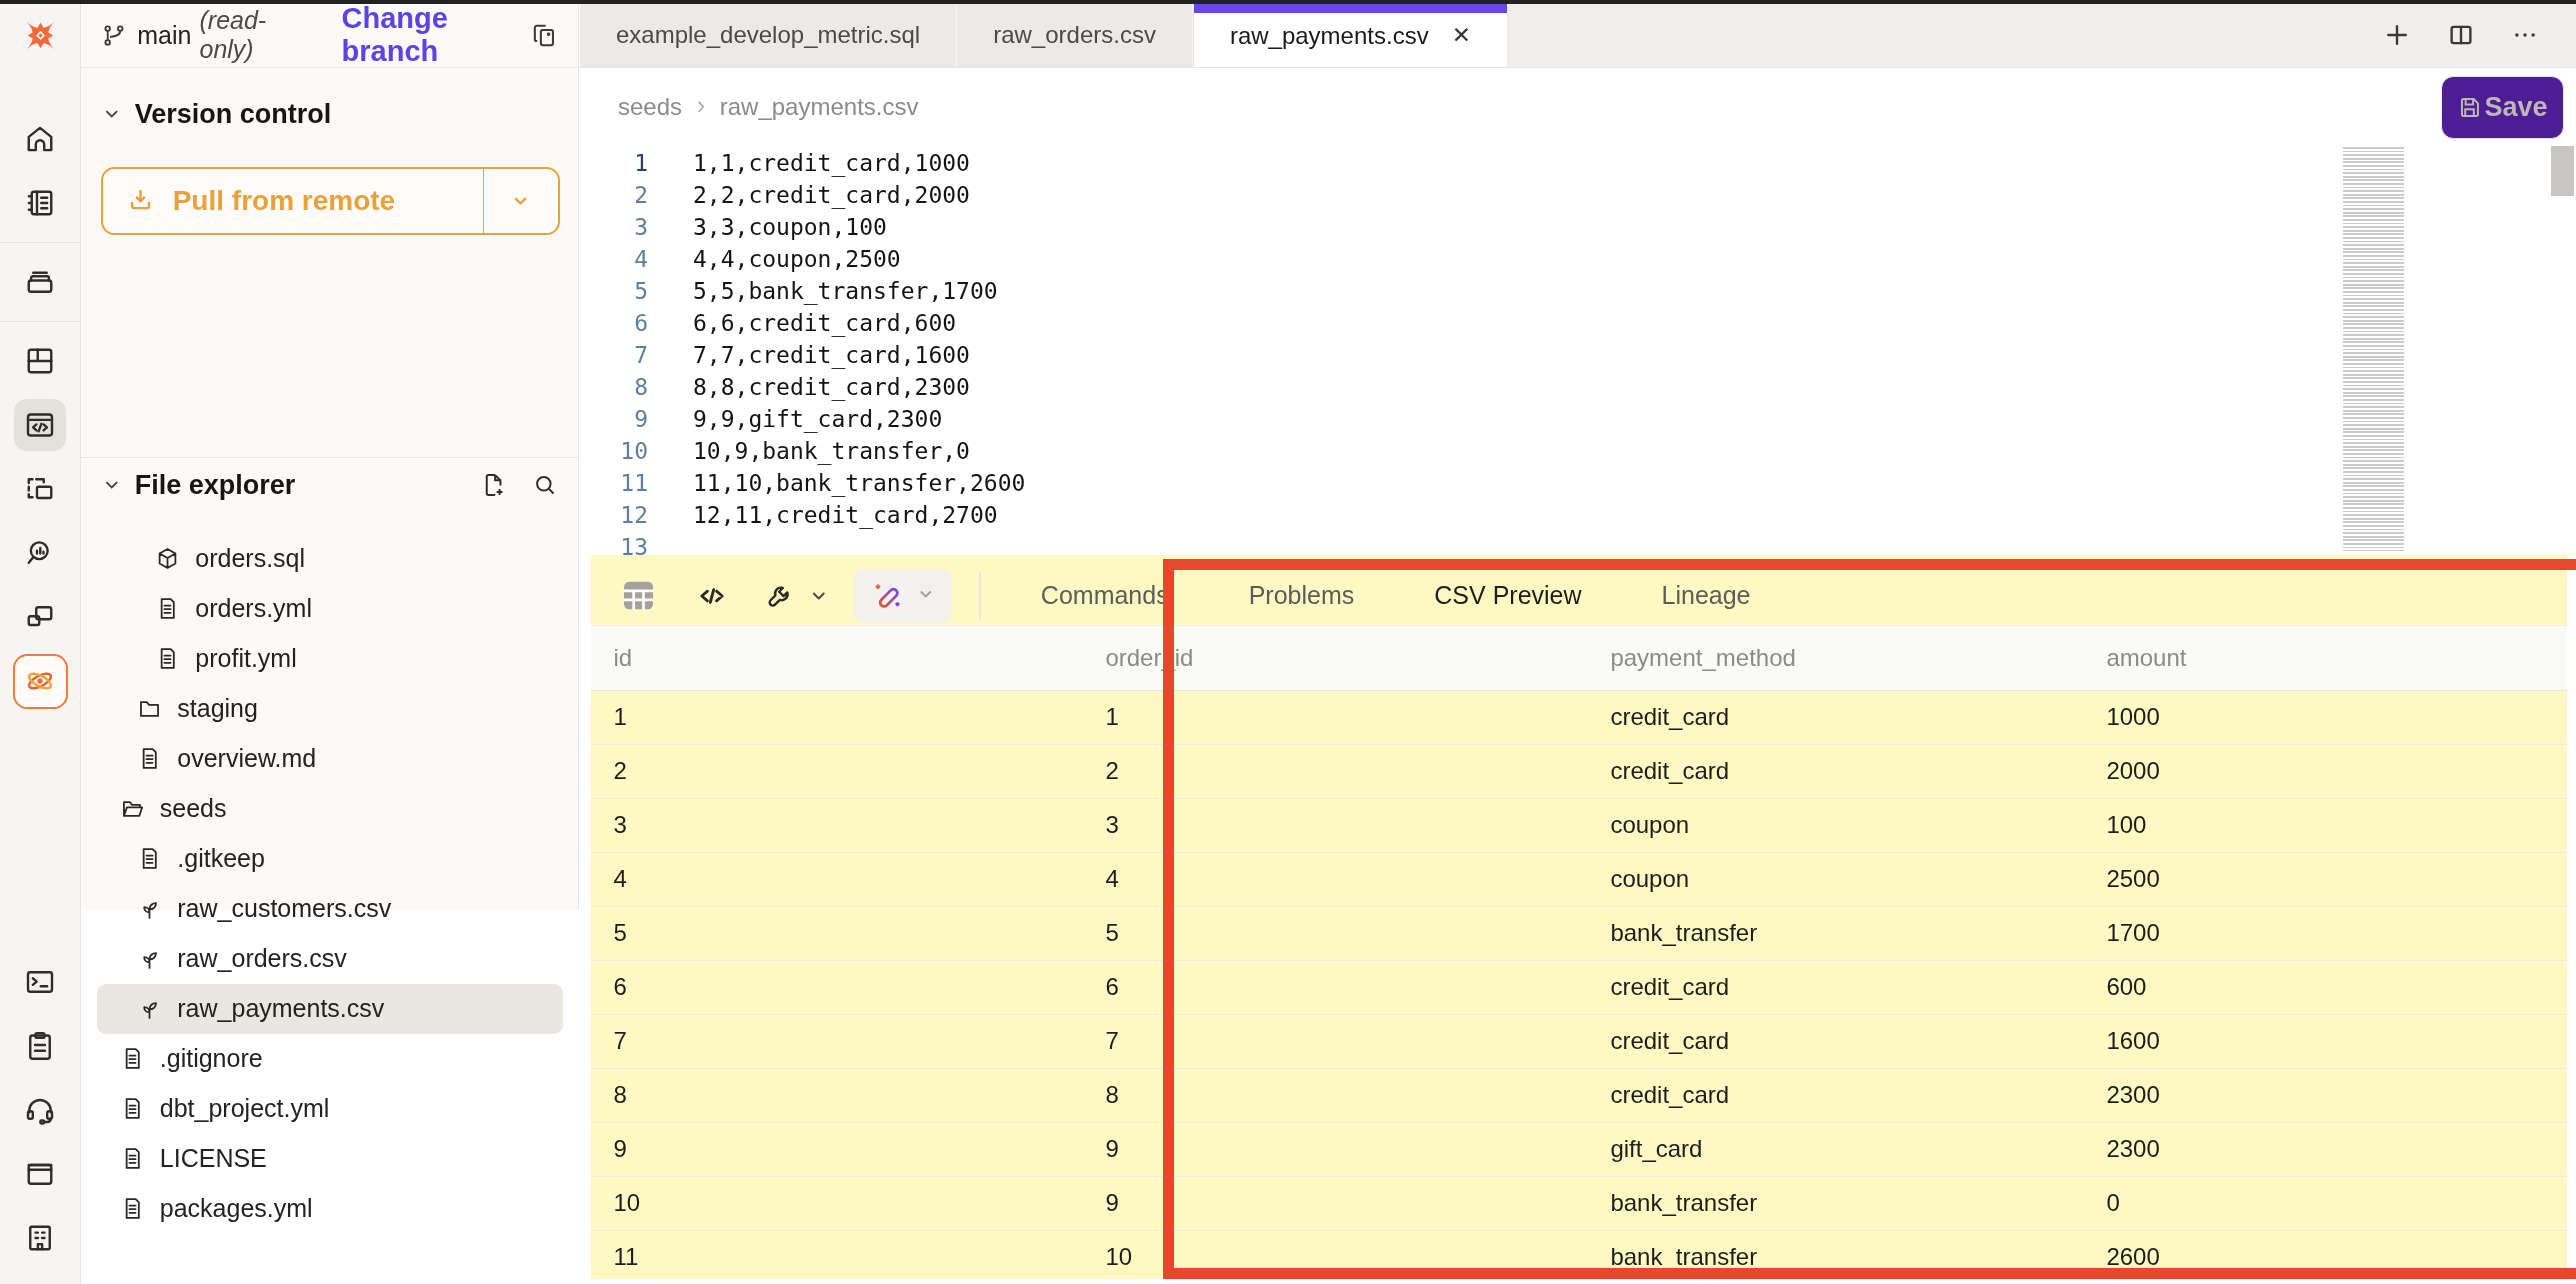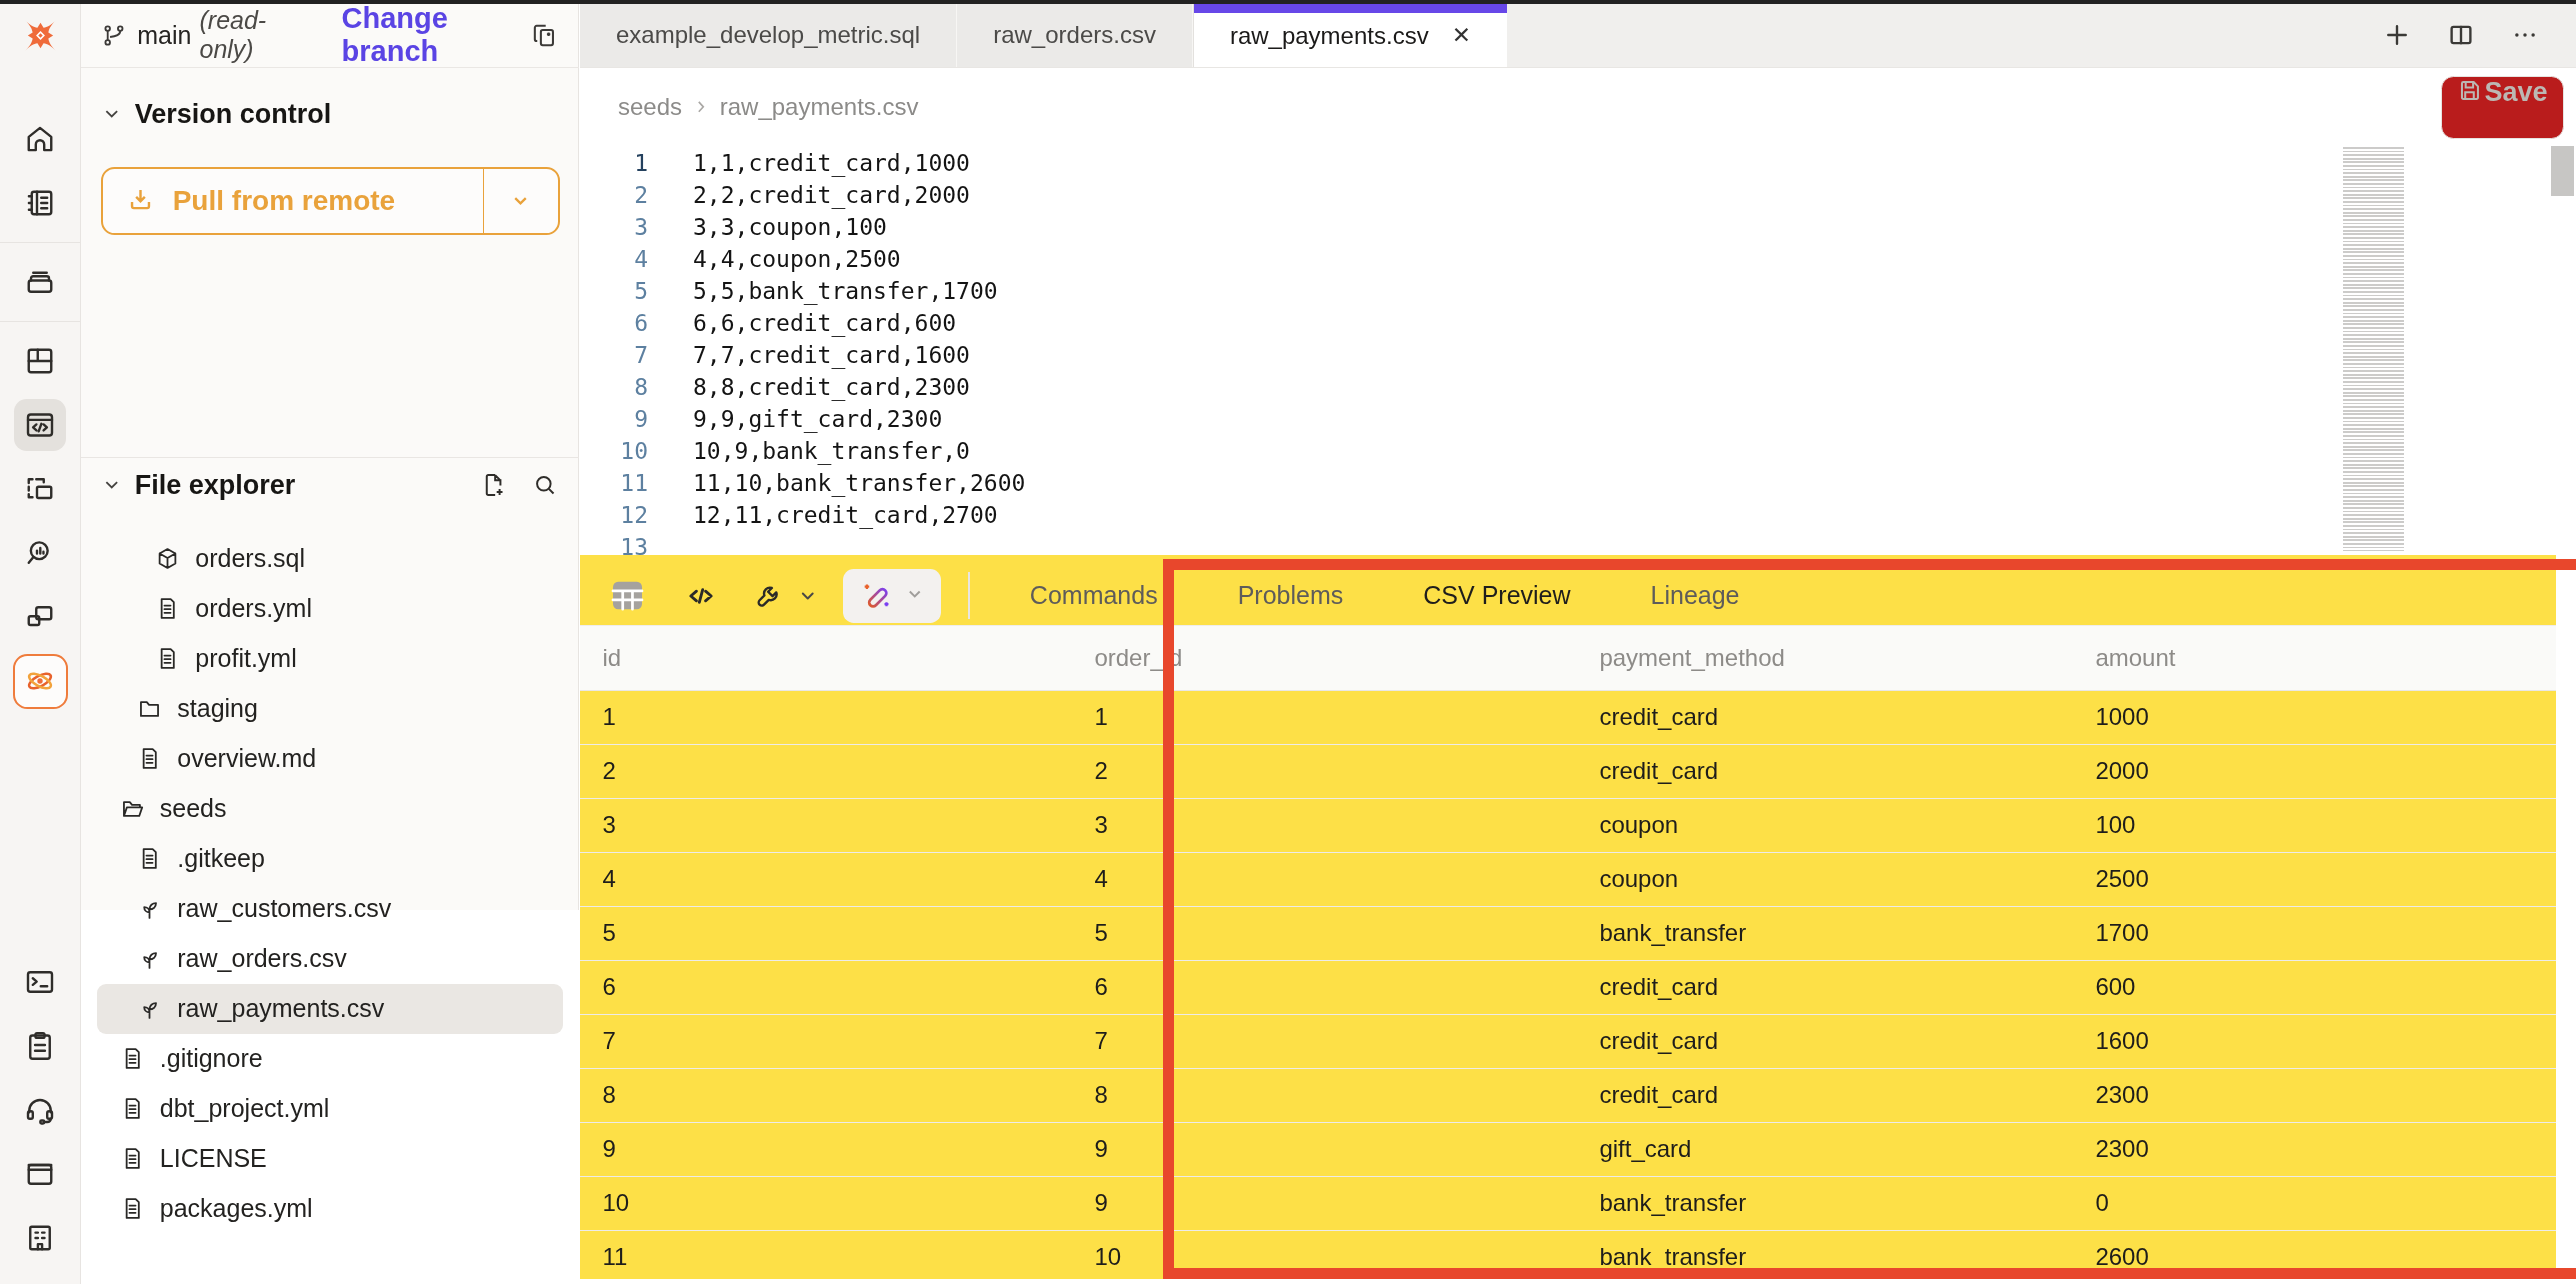--- a/index.html
+++ b/index.html
@@ -61,37 +61,37 @@
   .tab { position: relative; display: flex; align-items: center; padding: 0 36px; font-size: 24px; color: #4b4a48; background: #ebeae8; border-right: 1.8px solid #f7f6f4; cursor: pointer; }
   .tab.active { background: #ffffff; color: #1b1a19; border-right: none; border-left: 0.9px solid #e3e1de; margin-bottom: -0.9px; z-index: 2; }
   .tab.active::before { content: ""; position: absolute; left: 0; right: 0; top: 0; height: 9px; background: #6747e8; }
   .tab-close { margin-left: 23px; font-size: 23px; color: #333; cursor: pointer; }
   .strip-actions { margin-left: auto; display: flex; align-items: center; gap: 34px; padding-right: 36px; }
   .strip-actions svg { width: 30px; height: 30px; stroke: #3a3936; stroke-width: 1.9; fill: none; stroke-linecap: round; cursor: pointer; }
 
   .editor-header { position: absolute; left: 0; top: 64px; width: 1996px; height: 79px; background: #ffffff; display: flex; align-items: center; }
   .breadcrumb { display: flex; align-items: center; margin-left: 38px; font-size: 24px; color: #8c8b89; }
   .breadcrumb svg { width: 19.7px; height: 19.7px; stroke: #aaa8a5; stroke-width: 2; fill: none; margin: 0 9px; }
-  .save-btn { margin-left: auto; margin-right: 12.5px; width: 123px; height: 63px; background: #b91c1c; border: 1.8px solid #e6e3e0; border-radius: 12.5px; display: flex; align-items: flex-start; justify-content: center; gap: 1px; cursor: pointer; }
+  .save-btn { margin-left: auto; margin-right: 12.5px; width: 123px; height: 63px; background: #4c1d95; border: 1.8px solid #e6e3e0; border-radius: 12.5px; display: flex; align-items: center; justify-content: center; gap: 1px; cursor: pointer; }
   .save-btn svg { width: 27px; height: 27px; stroke: #bcb8b3; stroke-width: 1.8; fill: none; }
   .save-label { font-size: 27px; font-weight: 600; color: #bcb8b3; }
 
   .editor { position: absolute; left: 0; top: 142px; width: 1996px; height: 414px; background: #ffffff; overflow: hidden; }
   .gutter { position: absolute; left: 0; top: 1.8px; width: 68px; }
   .gutter .ln { height: 32px; line-height: 32px; text-align: right; font-family: "DejaVu Sans Mono", monospace; font-size: 23px; color: #5d80a0; }
   .gutter .ln.active { color: #24415e; }
   .code-lines { position: absolute; left: 81px; top: 1.8px; right: 240px; }
   .code-line { height: 32px; line-height: 32px; font-family: "DejaVu Sans Mono", monospace; font-size: 23px; color: #141414; white-space: pre; padding-left: 32px; }
   .code-line.active { background: #f4f4f3; box-shadow: inset 0 0.9px 0 #e7e7e6, inset 0 -0.9px 0 #e7e7e6; }
   .minimap { position: absolute; right: 172px; top: 1.8px; width: 61px; height: 404px;
     background: repeating-linear-gradient(to bottom, #c3c2c0 0px, #c3c2c0 1.8px, transparent 1.8px, transparent 3.6px); opacity: .85; cursor: pointer; }
   .editor-scrollbar { position: absolute; right: 1.8px; top: 0; width: 23px; height: 50px; background: #c7c6c4; cursor: pointer; }
 
   
-  .bottom-panel { position: absolute; left: 0; top: 551px; width: 1976px; height: 724px; background: #fde047; overflow: hidden; }
+  .bottom-panel { position: absolute; left: 11px; top: 551px; width: 1976px; height: 724px; background: #fef9c3; overflow: hidden; }
   .bp-toolbar { position: absolute; left: 0; top: 12.5px; width: 100%; height: 57px; display: flex; align-items: center; padding-left: 27px; }
   .bp-icon { display: flex; align-items: center; justify-content: center; cursor: pointer; }
   .bp-icon svg { stroke-linecap: round; stroke-linejoin: round; }
   .icon-table-preview svg { width: 41px; height: 41px; }
   .icon-code { margin-left: 36px; } .icon-code svg { width: 34px; height: 34px; stroke: #2b2a28; stroke-width: 2; fill: none; }
   .icon-wrench { margin-left: 36px; } .icon-wrench svg { width: 32px; height: 32px; stroke: #2b2a28; stroke-width: 1.8; fill: none; }
   .chev-sm { margin-left: 10.7px; } .chev-sm svg { width: 21.5px; height: 21.5px; stroke: #4a4846; stroke-width: 2.2; fill: none; }
   .wand-group { margin-left: 25px; background: #f3f1ef; border-radius: 10.7px; height: 54px; display: flex; align-items: center; padding: 0 16px; cursor: pointer; }
   .wand-group svg.wand { width: 34px; height: 34px; fill: none; }
   .wand-group .chev-g svg { width: 21.5px; height: 21.5px; stroke: #a09e9b; stroke-width: 2.2; fill: none; margin-left: 10.7px; }

